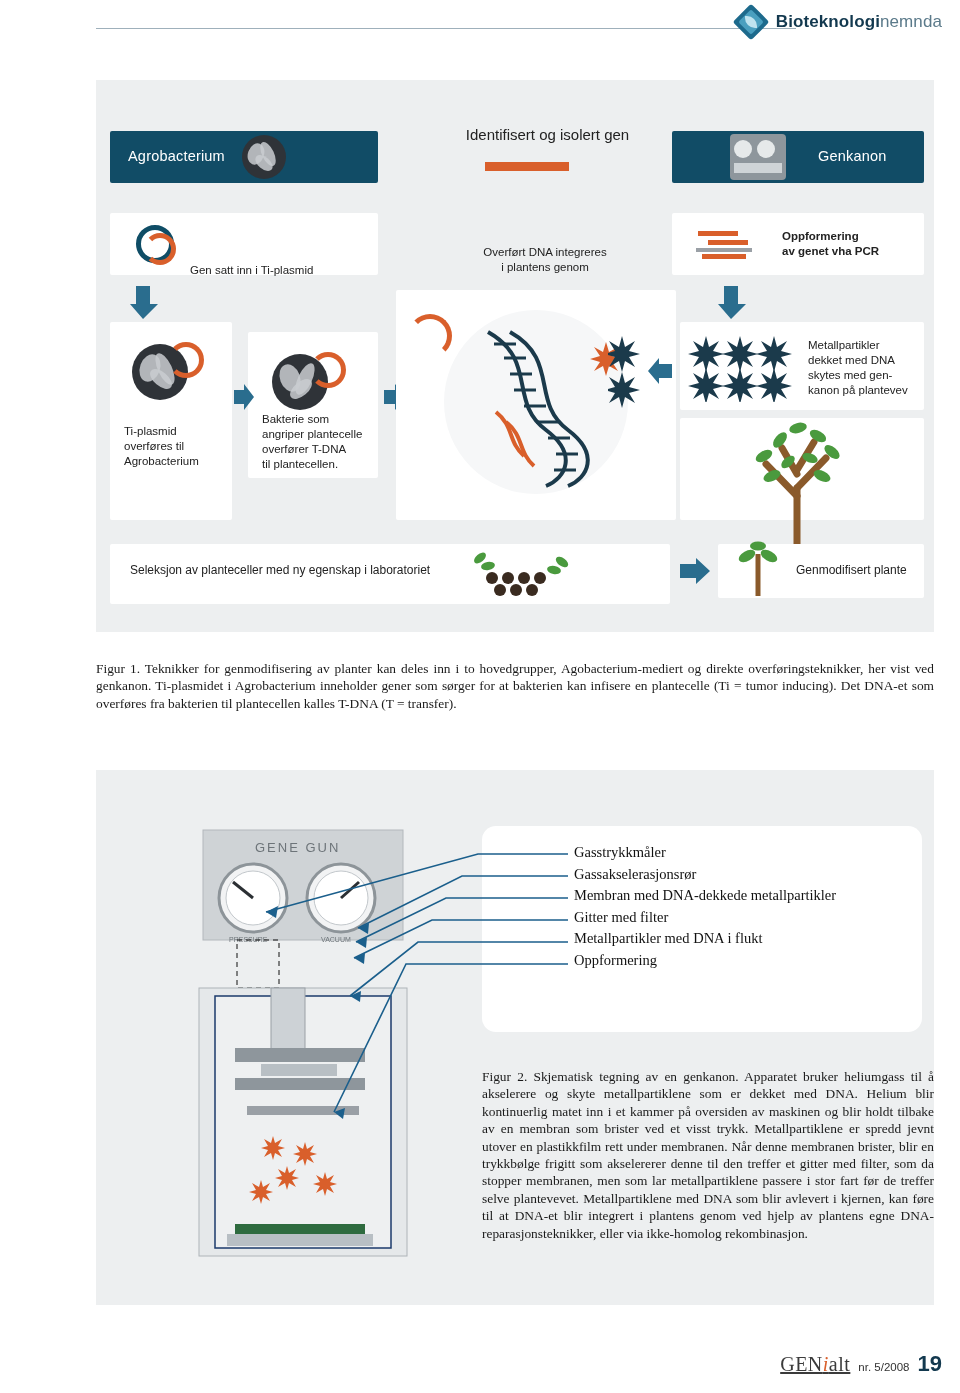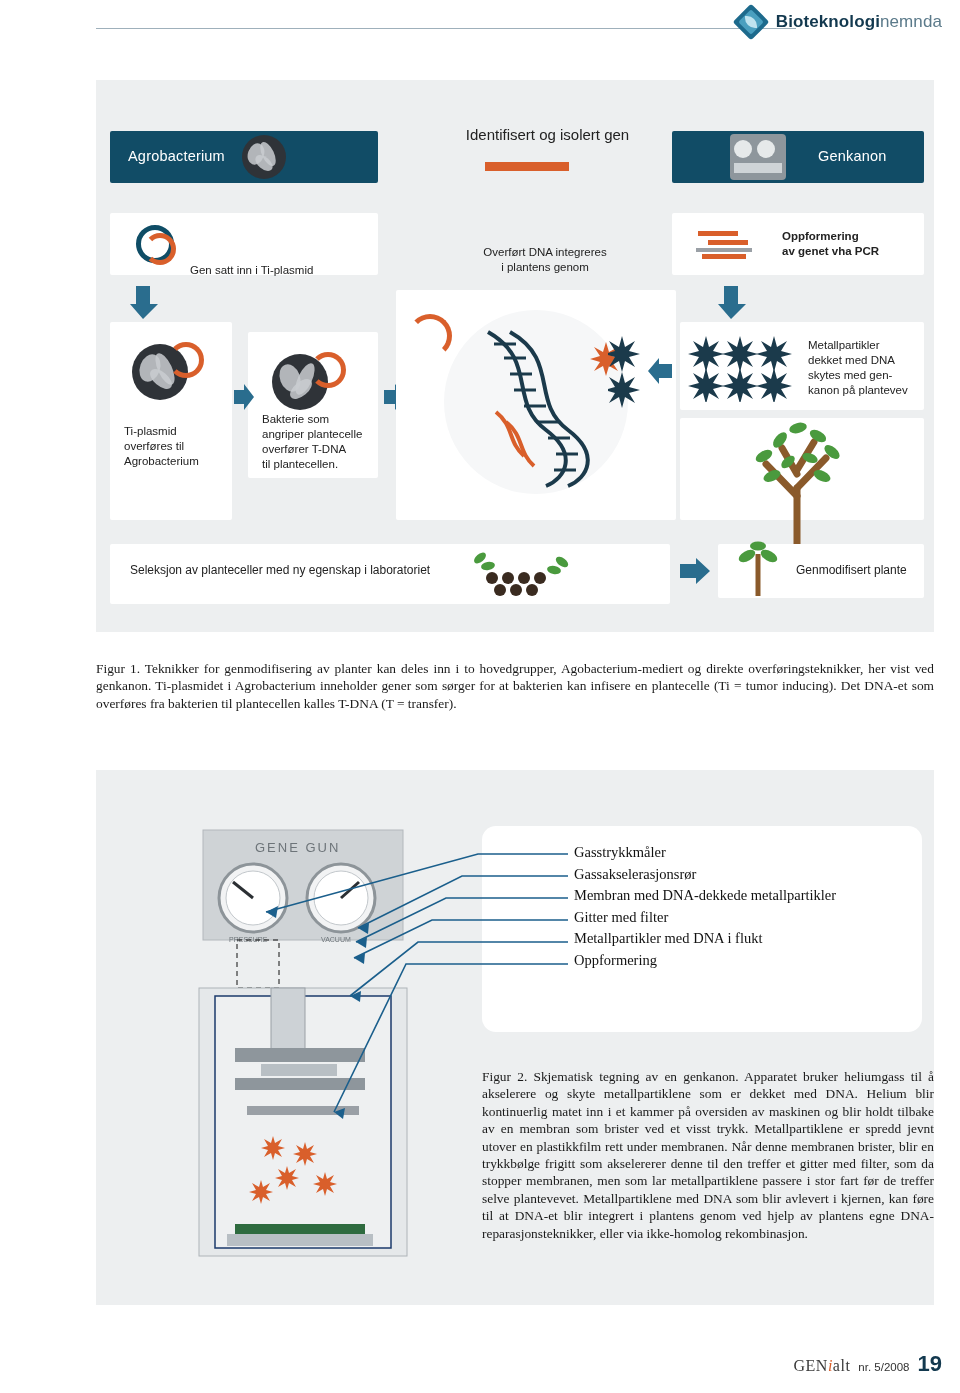--- a/index.html
+++ b/index.html
@@ -44,21 +44,21 @@
   
   .gun-ico{position:relative;background:#9aa2a8;border-radius:3px;}
 
   
   .cap{position:absolute;font-family:"Liberation Serif", serif;font-size:13.4px;line-height:17.4px;color:#1a1a1a;text-align:justify;}
   .leaderbox{position:absolute;background:#fff;border-radius:14px;}
   .leadlist{position:absolute;font-family:"Liberation Serif", serif;font-size:14.5px;line-height:21.6px;color:#111;}
 
   
   .footer{position:absolute;right:18px;bottom:16px;display:flex;align-items:baseline;gap:8px;}
-  .gen{font-family:"Liberation Serif", serif;font-size:16px;color:#3b3b3b;letter-spacing:.5px;}
+  .gen{font-family:"Liberation Serif", serif;font-size:20px;color:#3b3b3b;letter-spacing:.5px;text-decoration:underline;}
   .gen em{color:#d95f2b;font-style:italic;}
   .issue{font-size:11.5px;color:#333;}
   .pageno{font-size:22px;color:#13394f;font-weight:bold;}
   svg{display:block;}
 </style>
 </head>
 <body>
 
 <div class="page">
 

